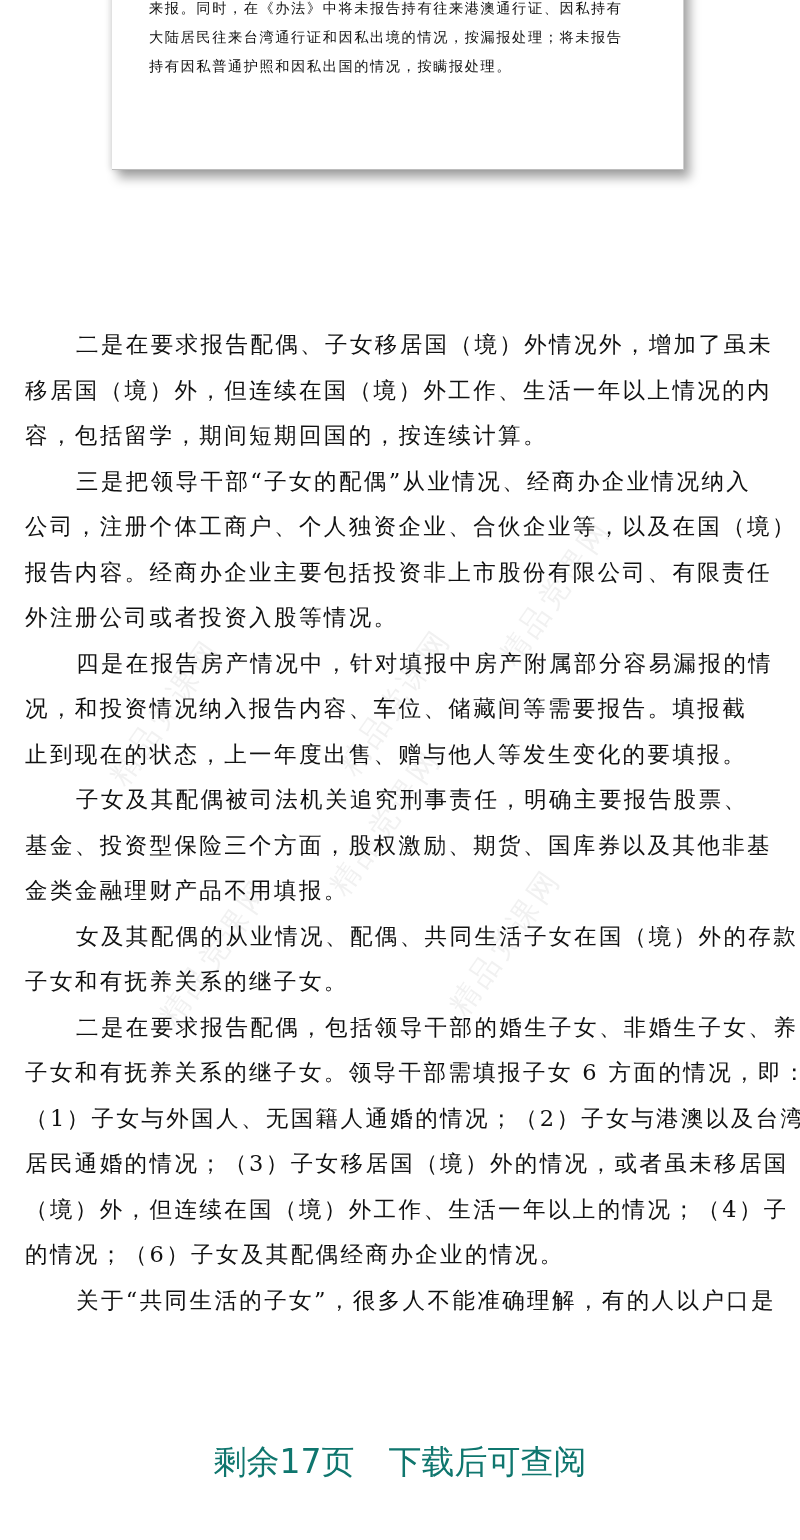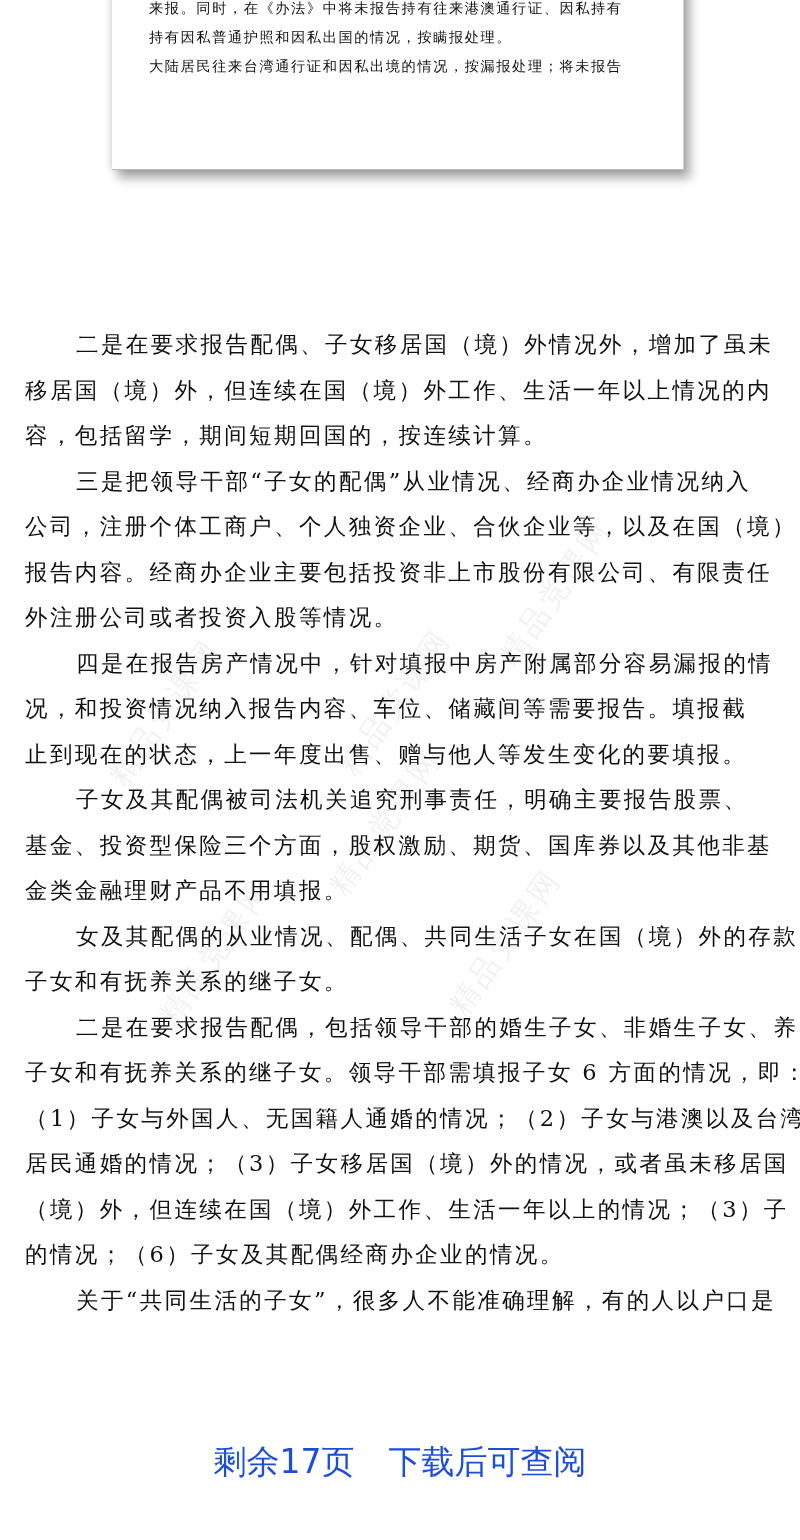--- a/index.html
+++ b/index.html
@@ -82,38 +82,38 @@
 
     
     .footer-prompt {
       position: absolute;
       left: 0;
       top: 1440px;
       width: 800px;
       text-align: center;
       font-family: "DejaVu Sans", "Liberation Sans", sans-serif;
       font-size: 33px;
-      color: #1d4ed8;
+      color: #0f766e;
       letter-spacing: 0px;
     }
     .footer-prompt span {
       display: inline-block;
     }
     .footer-prompt .gap {
       width: 34px;
     }
   </style>
 </head>
 <body>
 
 <div class="card">
   <div class="card-text">
     <span class="card-line">来报。同时，在《办法》中将未报告持有往来港澳通行证、因私持有</span>
+    <span class="card-line">大陆居民往来台湾通行证和因私出境的情况，按漏报处理；将未报告</span>
     <span class="card-line">持有因私普通护照和因私出国的情况，按瞒报处理。</span>
-    <span class="card-line">大陆居民往来台湾通行证和因私出境的情况，按漏报处理；将未报告</span>
   </div>
 </div>
 
 <div class="watermark" style="left:100px; top:770px;">精品党课网</div>
 <div class="watermark" style="left:490px; top:650px;">精品党课网</div>
 <div class="watermark" style="left:320px; top:880px;">精品党课网</div>
 <div class="watermark" style="left:150px; top:1010px;">精品党课网</div>
 <div class="watermark" style="left:440px; top:1000px;">精品党课网</div>
 <div class="watermark" style="left:330px; top:760px;">精品党课网</div>
 
@@ -141,21 +141,21 @@
   </div>
   <div class="para">
     <span class="line indent">女及其配偶的从业情况、配偶、共同生活子女在国（境）外的存款</span>
     <span class="line">子女和有抚养关系的继子女。</span>
   </div>
   <div class="para">
     <span class="line indent">二是在要求报告配偶，包括领导干部的婚生子女、非婚生子女、养</span>
     <span class="line">子女和有抚养关系的继子女。领导干部需填报子女 6 方面的情况，即：</span>
     <span class="line">（1）子女与外国人、无国籍人通婚的情况；（2）子女与港澳以及台湾</span>
     <span class="line">居民通婚的情况；（3）子女移居国（境）外的情况，或者虽未移居国</span>
-    <span class="line">（境）外，但连续在国（境）外工作、生活一年以上的情况；（3）子</span>
+    <span class="line">（境）外，但连续在国（境）外工作、生活一年以上的情况；（4）子</span>
     <span class="line">的情况；（6）子女及其配偶经商办企业的情况。</span>
   </div>
   <div class="para">
     <span class="line indent">关于“共同生活的子女”，很多人不能准确理解，有的人以户口是</span>
   </div>
 </div>
 
 <div class="footer-prompt">
   <span>剩余17页</span><span class="gap"></span><span>下载后可查阅</span>
 </div>

